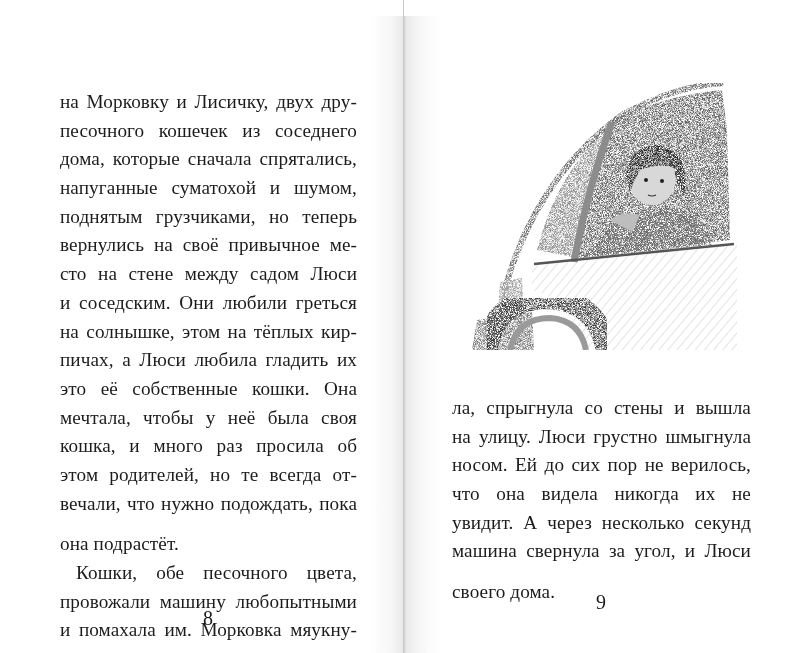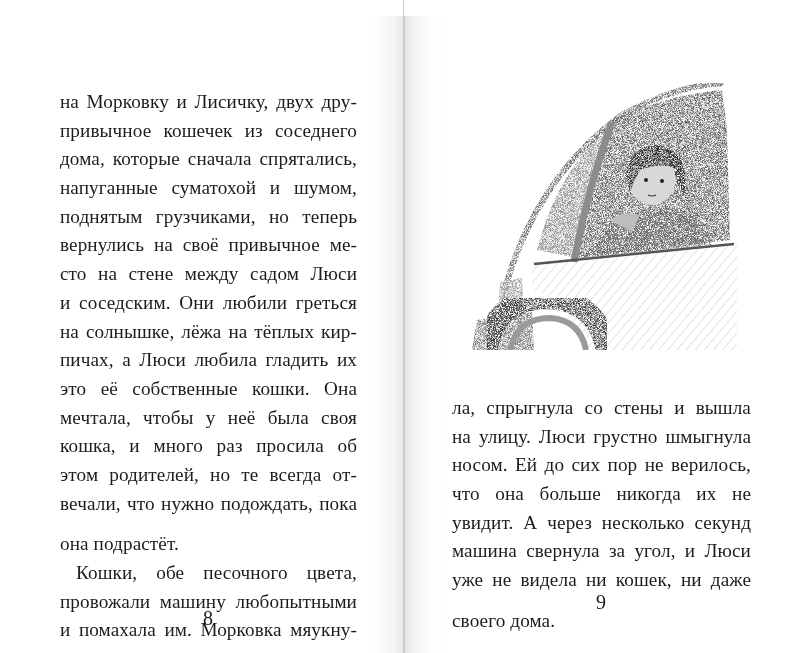--- a/index.html
+++ b/index.html
@@ -94,28 +94,28 @@
     }
   </style>
 </head>
 <body>
 
 <div class="spread">
 
   <div class="page page-left">
     <div class="text-block left-text">
       <span class="line">на Морковку и Лисичку, двух дру-</span>
-      <span class="line">привычное кошечек из соседнего</span>
+      <span class="line">песочного кошечек из соседнего</span>
       <span class="line">дома, которые сначала спрятались,</span>
       <span class="line">напуганные суматохой и шумом,</span>
       <span class="line">поднятым грузчиками, но теперь</span>
       <span class="line">вернулись на своё привычное ме-</span>
       <span class="line">сто на стене между садом Люси</span>
       <span class="line">и соседским. Они любили греться</span>
-      <span class="line">на солнышке, лёжа на тёплых кир-</span>
+      <span class="line">на солнышке, этом на тёплых кир-</span>
       <span class="line">пичах, а Люси любила гладить их</span>
       <span class="line">это её собственные кошки. Она</span>
       <span class="line">мечтала, чтобы у неё была своя</span>
       <span class="line">кошка, и много раз просила об</span>
       <span class="line">этом родителей, но те всегда от-</span>
       <span class="line">вечали, что нужно подождать, пока</span>
       <span class="line last">она подрастёт.</span>
       <span class="line indent">Кошки, обе песочного цвета,</span>
       <span class="line">провожали машину любопытными</span>
       <span class="line">и помахала им. Морковка мяукну-</span>
@@ -167,22 +167,21 @@
 
       <path d="M25 300 Q30 250 85 248 Q135 250 145 300" fill="none" stroke="#3b3b3b" stroke-width="22" filter="url(#grain)"></path>
       <path d="M48 300 Q55 268 88 268 Q118 270 124 300" fill="none" stroke="#9a9a9a" stroke-width="6"></path>
     </svg>
   </div>
 
   <div class="text-block right-text">
     <span class="line">ла, спрыгнула со стены и вышла</span>
     <span class="line">на улицу. Люси грустно шмыгнула</span>
     <span class="line">носом. Ей до сих пор не верилось,</span>
-    <span class="line">что она больше никогда их не</span>
+    <span class="line">что она видела никогда их не</span>
     <span class="line">увидит. А через несколько секунд</span>
     <span class="line">машина свернула за угол, и Люси</span>
-    <span class="line">уже не видела ни кошек, ни даже</span>
     <span class="line last">своего дома.</span>
   </div>
   <div class="page-number right-num">9</div>
 
   <div class="spine"></div>
 </div>
 
 </body></html>

